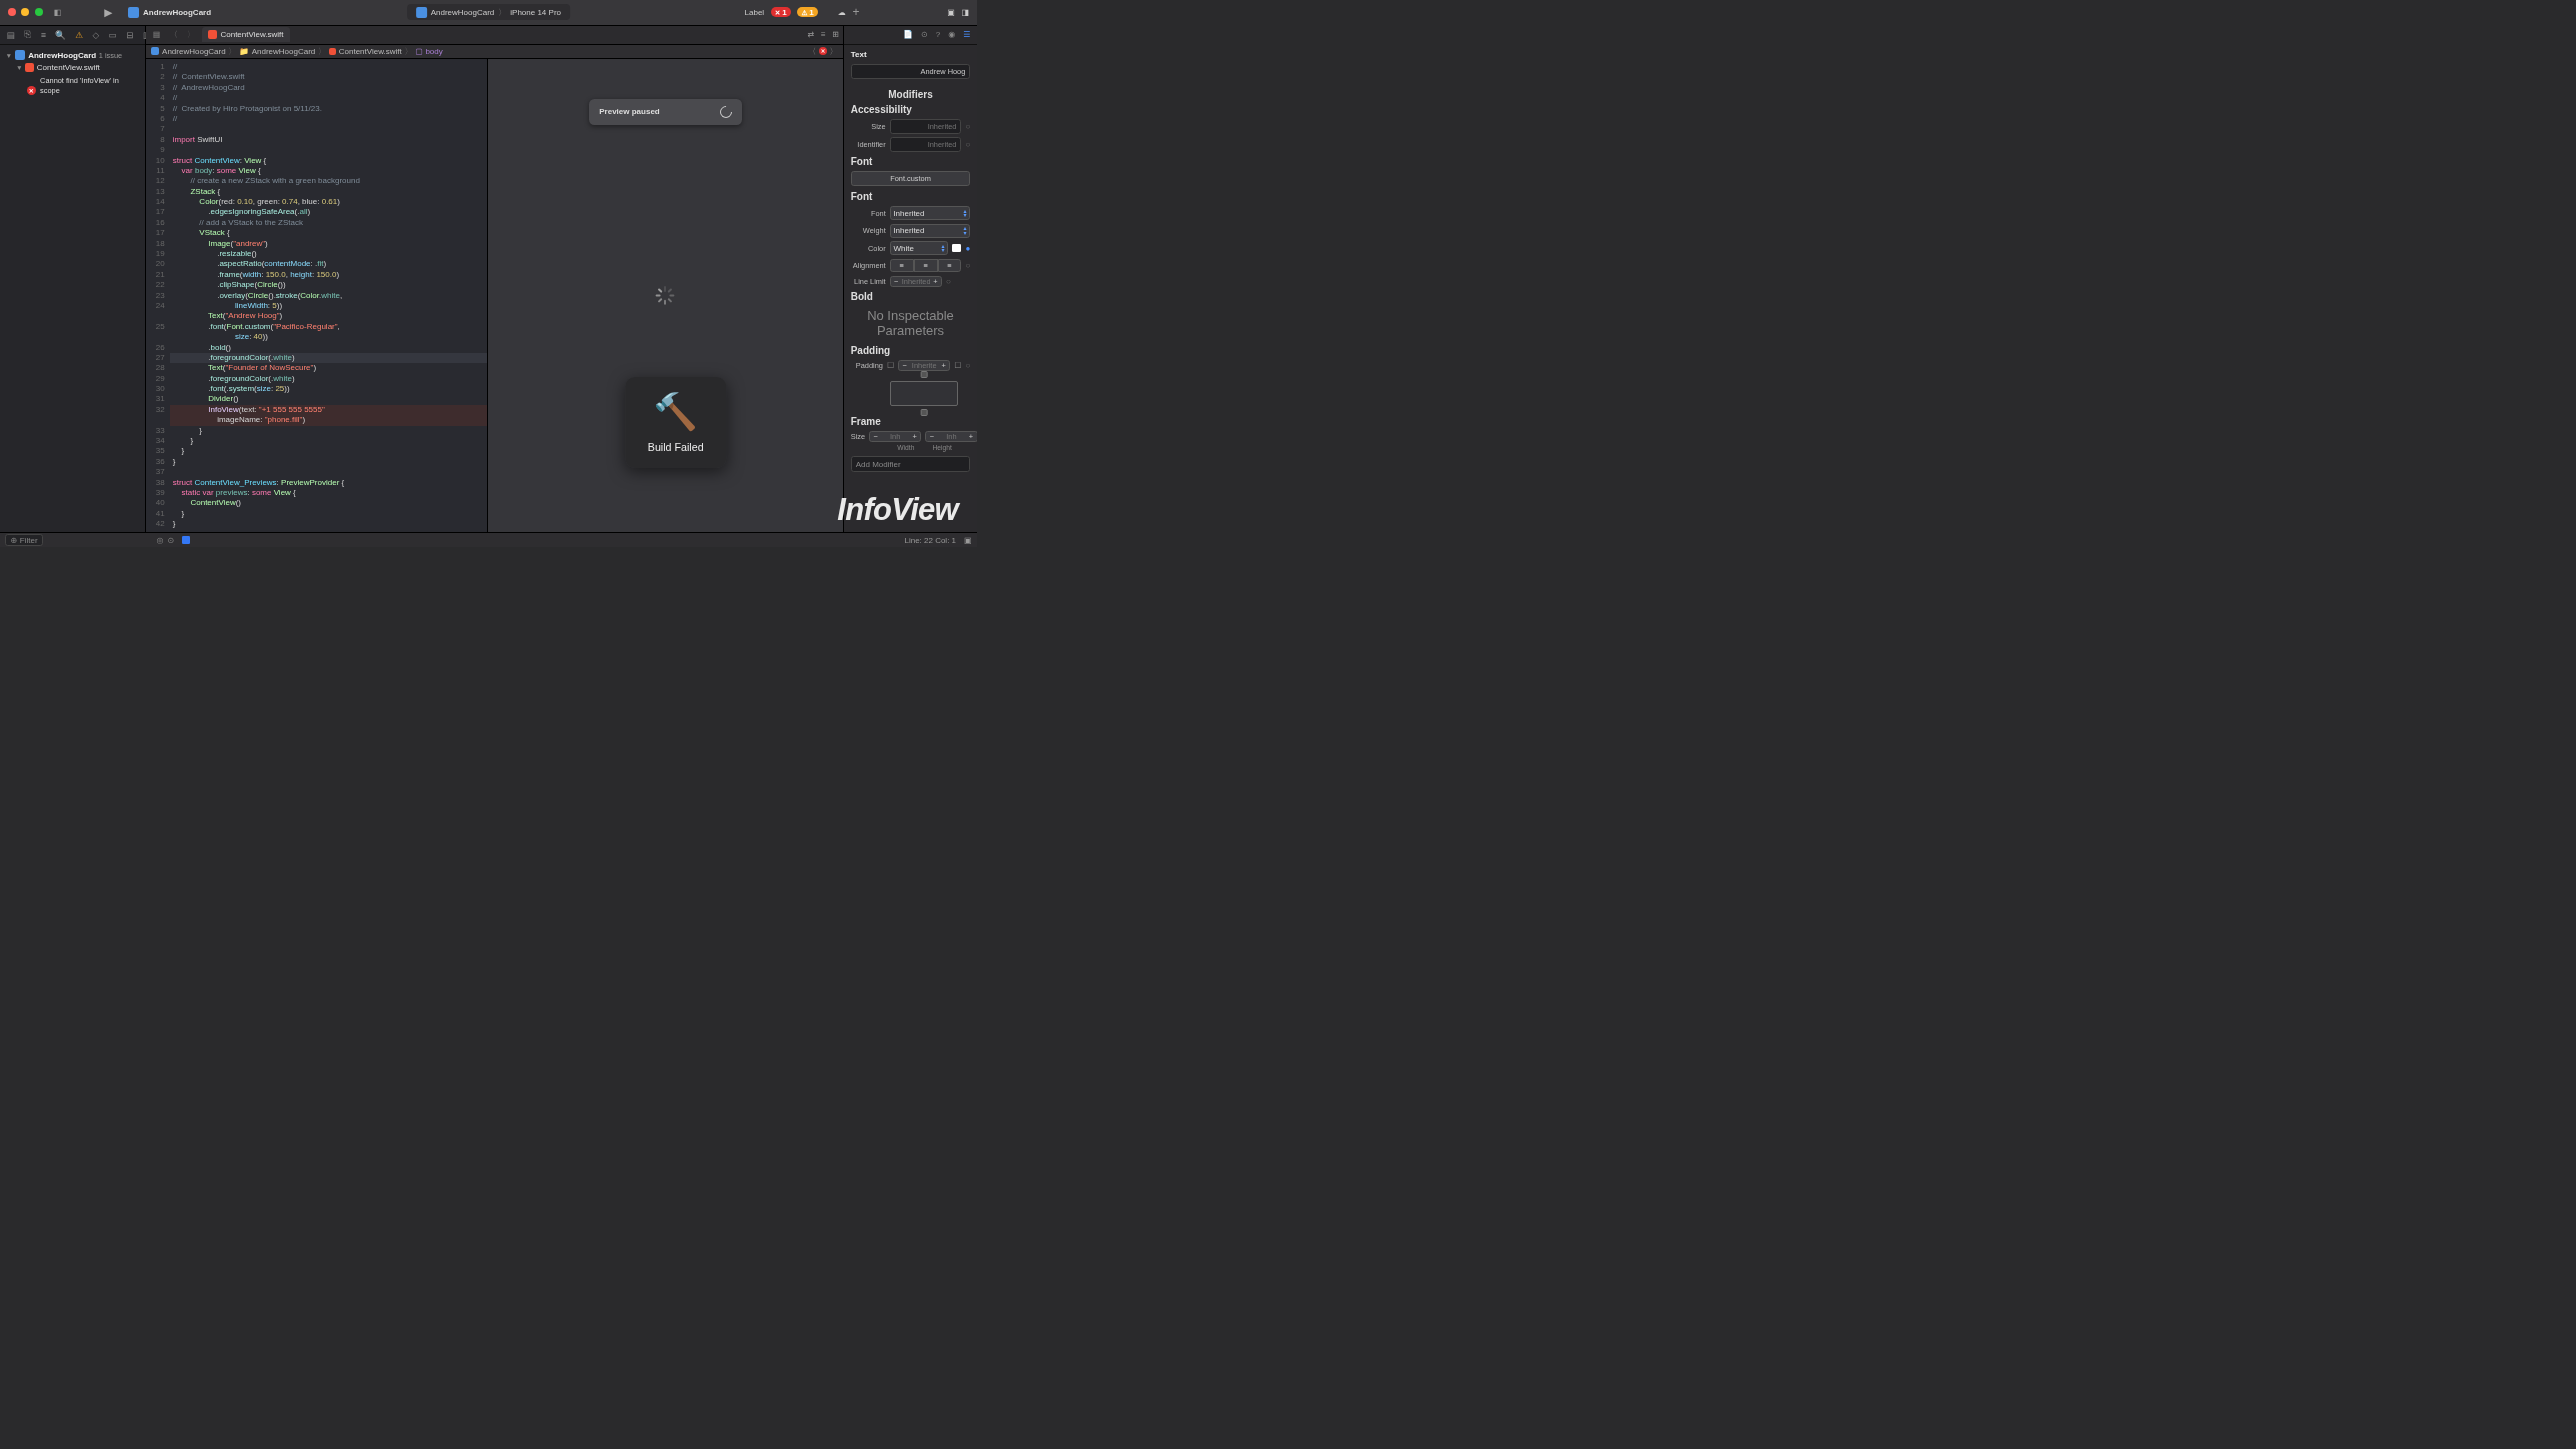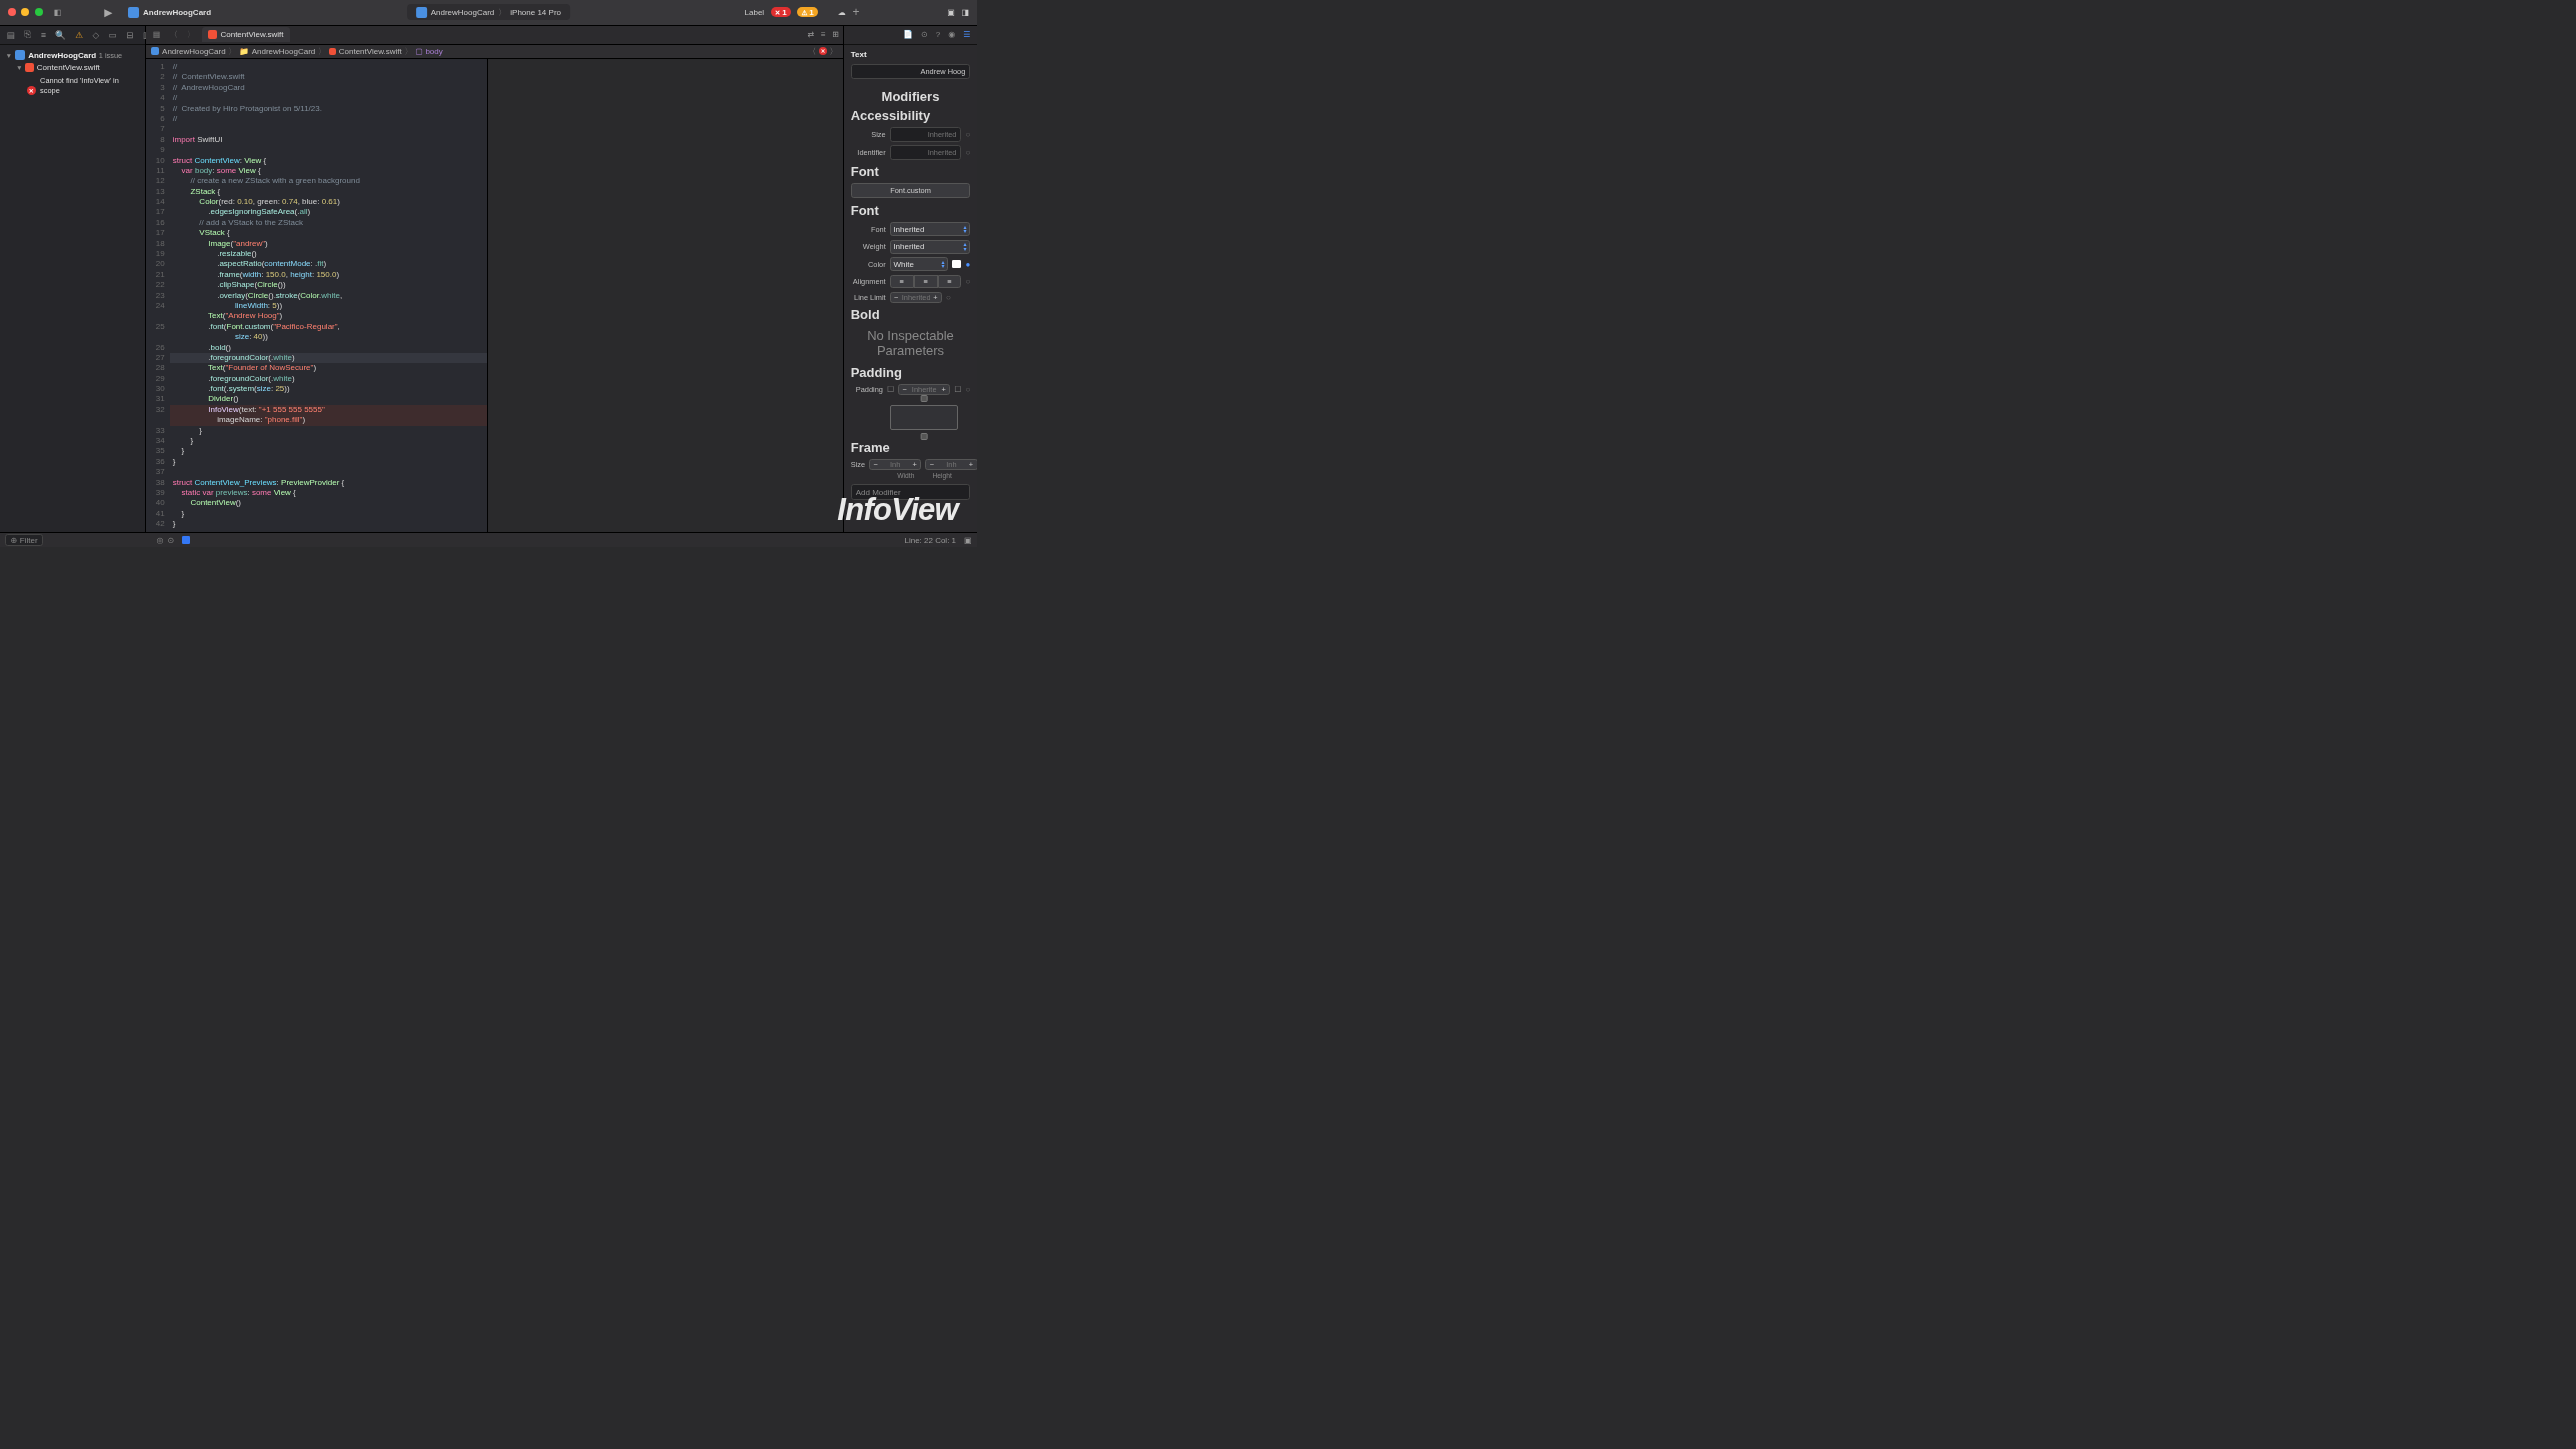--- a/index.html
+++ b/index.html
@@ -55,21 +55,21 @@
 .spinner { width:19px; height:19px; position:relative; }
 .spinner span { position:absolute; width:2px; height:5.4px; background:#aaa; border-radius:1.3px; left:8.4px; top:0; transform-origin:1px 9.4px; }
 .build-toast { position:absolute; bottom:64px; left:50%; transform:translateX(-40%); background:rgba(40,40,42,.92); border-radius:9.4px; padding:14.8px 23px; display:flex; flex-direction:column; align-items:center; gap:8px; box-shadow:0 4px 16px rgba(0,0,0,.5); }
 .hammer { font-size:36px; color:#e8e8e8; }
 .build-toast-text { font-size:10.7px; color:#eee; }
 .inspector { width:134px; background:#2b2a2d; border-left:0.7px solid #000; display:flex; flex-direction:column; font-size:7.4px; }
 .insp-tabs { height:19px; display:flex; align-items:center; justify-content:flex-end; gap:8px; padding:0 6.7px; border-bottom:0.7px solid #111; color:#888; }
 .insp-tabs span { cursor:pointer; }
 .insp-tabs .active { color:#4a90ff; }
 .insp-body { padding:5.4px 6.7px; overflow:auto; }
-.insp-heading { font-weight:700; font-size:13px; color:#ddd; margin:4px 0 4px; }
+.insp-heading { font-weight:700; font-size:10px; color:#ddd; margin:4px 0 4px; }
 .insp-title { font-weight:700; color:#eee; margin-bottom:5.4px; }
 .insp-input { width:100%; background:#1f1f22; border:0.7px solid #444; border-radius:2.7px; padding:2px 4px; color:#ccc; font-size:7.4px; margin-bottom:5.4px; text-align:right; }
 .insp-btn { width:100%; background:#3a3a3e; border:0.7px solid #555; border-radius:2.7px; padding:2px; color:#ccc; font-size:7.4px; margin-bottom:5.4px; text-align:center; cursor:pointer; }
 .insp-row { display:flex; align-items:center; gap:4px; margin-bottom:3.4px; }
 .insp-label { width:35px; text-align:right; color:#bbb; font-size:7.4px; }
 .insp-select { flex:1; background:#3a3a3e; border:0.7px solid #555; border-radius:2.7px; padding:1.3px 2.7px; color:#ddd; font-size:7.4px; display:flex; justify-content:space-between; align-items:center; }
 .sel-arrows{color:#5a9cff;font-size:6px;line-height:4.7px}
 .color-swatch { width:9.4px; height:8px; background:#fff; border-radius:1.3px; }
 .seg { display:flex; flex:1; }
 .seg span { flex:1; text-align:center; background:#3a3a3e; border:0.7px solid #555; padding:1.3px 0; font-size:7.4px; cursor:pointer; }
@@ -234,20 +234,40 @@
             <div class="ln">37</div>
             <div class="ln">38</div>
             <div class="ln">39</div>
             <div class="ln">40</div>
             <div class="ln">41</div>
             <div class="ln">42</div>
             <div class="ln">43</div>
           </div>
         <div class="code" id="code"><div class="line"><span class="c-comment">//</span></div><div class="line"><span class="c-comment">//  ContentView.swift</span></div><div class="line"><span class="c-comment">//  AndrewHoogCard</span></div><div class="line"><span class="c-comment">//</span></div><div class="line"><span class="c-comment">//  Created by Hiro Protagonist on 5/11/23.</span></div><div class="line"><span class="c-comment">//</span></div><div class="line"></div><div class="line"><span class="c-kw">import</span> SwiftUI</div><div class="line"></div><div class="line"><span class="c-kw">struct</span> <span class="c-typedef">ContentView</span>: <span class="c-type">View</span> {</div><div class="line">    <span class="c-kw">var</span> <span class="c-prop">body</span>: <span class="c-kw">some</span> <span class="c-type">View</span> {</div><div class="line">        <span class="c-comment">// create a new ZStack with a green background</span></div><div class="line">        <span class="c-type">ZStack</span> {</div><div class="line">            <span class="c-type">Color</span>(red: <span class="c-num">0.10</span>, green: <span class="c-num">0.74</span>, blue: <span class="c-num">0.61</span>)</div><div class="line">                .<span class="c-func">edgesIgnoringSafeArea</span>(.<span class="c-prop">all</span>)</div><div class="line">            <span class="c-comment">// add a VStack to the ZStack</span></div><div class="line">            <span class="c-type">VStack</span> {</div><div class="line">                <span class="c-type">Image</span>(<span class="c-str">"andrew"</span>)</div><div class="line">                    .<span class="c-func">resizable</span>()</div><div class="line">                    .<span class="c-func">aspectRatio</span>(<span class="c-param">contentMode</span>: .<span class="c-prop">fit</span>)</div><div class="line">                    .<span class="c-func">frame</span>(<span class="c-param">width</span>: <span class="c-num">150.0</span>, <span class="c-param">height</span>: <span class="c-num">150.0</span>)</div><div class="line">                    .<span class="c-func">clipShape</span>(<span class="c-type">Circle</span>())</div><div class="line">                    .<span class="c-func">overlay</span>(<span class="c-type">Circle</span>().<span class="c-func">stroke</span>(<span class="c-type">Color</span>.<span class="c-prop">white</span>,</div><div class="line">                            <span class="c-param">lineWidth</span>: <span class="c-num">5</span>))</div><div class="line">                <span class="c-type">Text</span>(<span class="c-str">"Andrew Hoog"</span>)</div><div class="line">                .<span class="c-func">font</span>(<span class="c-type">Font</span>.<span class="c-func">custom</span>(<span class="c-str">"Pacifico-Regular"</span>,</div><div class="line">                            <span class="c-param">size</span>: <span class="c-num">40</span>))</div><div class="line">                .<span class="c-func">bold</span>()</div><div class="line hl-cursor">                .<span class="c-func">foregroundColor</span>(.<span class="c-prop">white</span>)</div><div class="line">                <span class="c-type">Text</span>(<span class="c-str">"Founder of NowSecure"</span>)</div><div class="line">                .<span class="c-func">foregroundColor</span>(.<span class="c-prop">white</span>)</div><div class="line">                .<span class="c-func">font</span>(.<span class="c-func">system</span>(<span class="c-param">size</span>: <span class="c-num">25</span>))</div><div class="line">                <span class="c-type">Divider</span>()</div><div class="line hl-err">                <span class="c-usr">InfoView</span>(text: <span class="c-str">"+1 555 555 5555"</span></div><div class="line hl-err">                    imageName: <span class="c-str">"phone.fill"</span>)</div><div class="line">            }</div><div class="line">        }</div><div class="line">    }</div><div class="line">}</div><div class="line"></div><div class="line"><span class="c-kw">struct</span> <span class="c-typedef">ContentView_Previews</span>: <span class="c-type">PreviewProvider</span> {</div><div class="line">    <span class="c-kw">static</span> <span class="c-kw">var</span> <span class="c-prop">previews</span>: <span class="c-kw">some</span> <span class="c-type">View</span> {</div><div class="line">        <span class="c-type">ContentView</span>()</div><div class="line">    }</div><div class="line">}</div><div class="line"></div></div>
       </div>
+      <div class="preview-pane">
+        <div class="preview-banner">
+          <span>Preview paused</span>
+          <span class="refresh-icon"></span>
+        </div>
+        <div class="spinner" id="spinner">
+            <span style="transform: rotate(0deg); opacity: 0.2;"></span>
+            <span style="transform: rotate(45deg); opacity: 0.3;"></span>
+            <span style="transform: rotate(90deg); opacity: 0.4;"></span>
+            <span style="transform: rotate(135deg); opacity: 0.5;"></span>
+            <span style="transform: rotate(180deg); opacity: 0.6;"></span>
+            <span style="transform: rotate(225deg); opacity: 0.7;"></span>
+            <span style="transform: rotate(270deg); opacity: 0.8;"></span>
+            <span style="transform: rotate(315deg); opacity: 0.9;"></span>
+          </div>
+        <div class="build-toast">
+          <span class="hammer">🔨</span>
+          <span class="build-toast-text">Build Failed</span>
+        </div>
+      </div>
     </div>
   </div>
 
   <div class="inspector">
     <div class="insp-tabs">
       <span>📄</span>
       <span>⊙</span>
       <span>?</span>
       <span>◉</span>
       <span class="active">☰</span>

